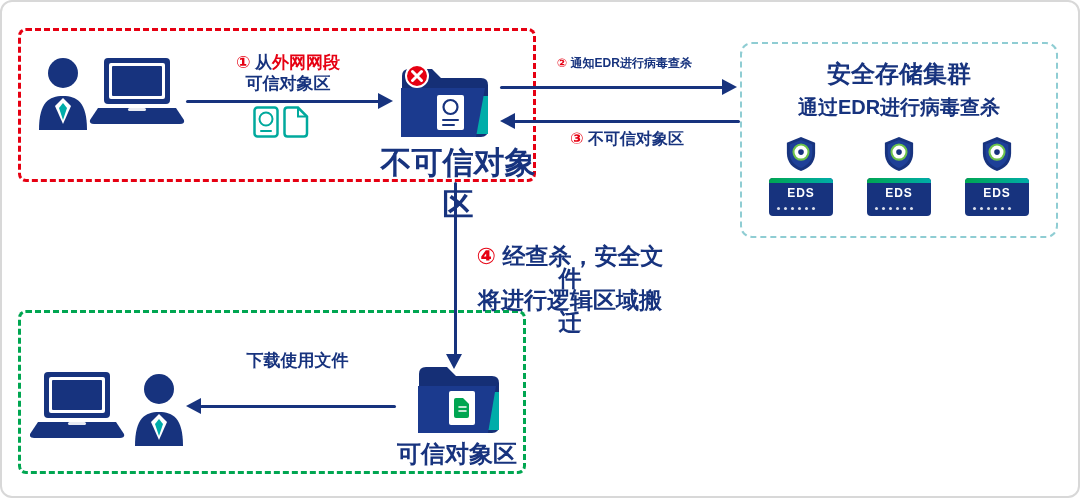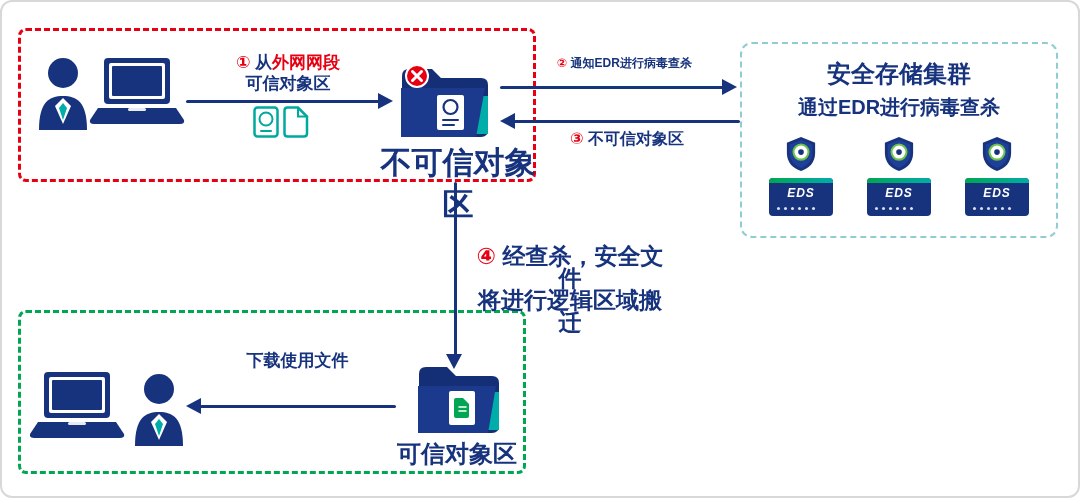--- a/index.html
+++ b/index.html
@@ -15,21 +15,21 @@
   .hline{position:absolute;height:3px;background:#17337E;border-radius:2px;}
   .vline{position:absolute;width:3px;background:#17337E;border-radius:2px;}
   .ah-r{position:absolute;width:0;height:0;border-top:8px solid transparent;border-bottom:8px solid transparent;border-left:15px solid #17337E;}
   .ah-l{position:absolute;width:0;height:0;border-top:8px solid transparent;border-bottom:8px solid transparent;border-right:15px solid #17337E;}
   .ah-d{position:absolute;width:0;height:0;border-left:8px solid transparent;border-right:8px solid transparent;border-top:15px solid #17337E;}
   .svg-abs{position:absolute;}
   .servers{position:absolute;display:flex;justify-content:space-around;align-items:flex-start;}
   .server-unit{display:flex;flex-direction:column;align-items:center;gap:6px;}
   .server{width:64px;height:38px;background:#17337E;border-radius:4px;position:relative;overflow:hidden;}
   .server::before{content:"";position:absolute;top:0;left:0;right:0;height:5px;background:linear-gradient(90deg,#00A651,#00ADA9);}
-  .server-label{position:absolute;top:8px;left:0;right:0;text-align:center;color:#ffffff;font-size:12px;font-weight:800;font-style:italic;letter-spacing:1px;}
+  .server-label{position:absolute;top:8px;left:0;right:0;text-align:center;color:#ffffff;font-size:12px;font-weight:800;letter-spacing:1px;}
   .server-dots{position:absolute;bottom:6px;left:8px;display:flex;gap:4px;}
   .sdot{display:block;width:3px;height:3px;border-radius:50%;background:rgba(255,255,255,.85);}
 </style>
 </head>
 <body>
 
 <div class="canvas">
 
   <div class="zone zone-red" style="left:16px;top:26px;width:518px;height:154px;"></div>
   <div class="zone zone-cluster" style="left:738px;top:40px;width:318px;height:196px;"></div>

